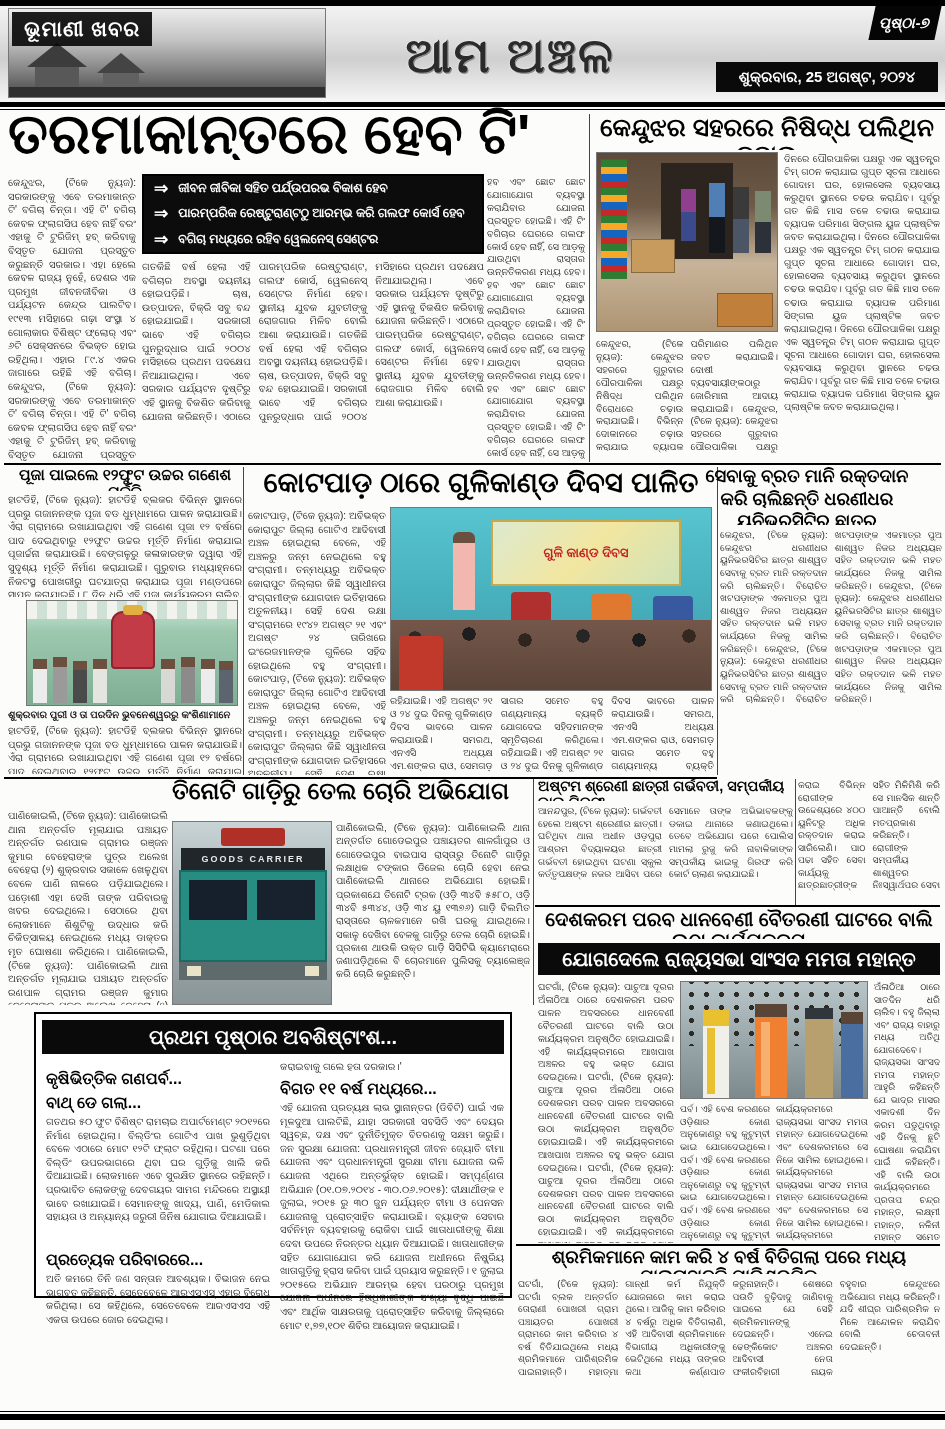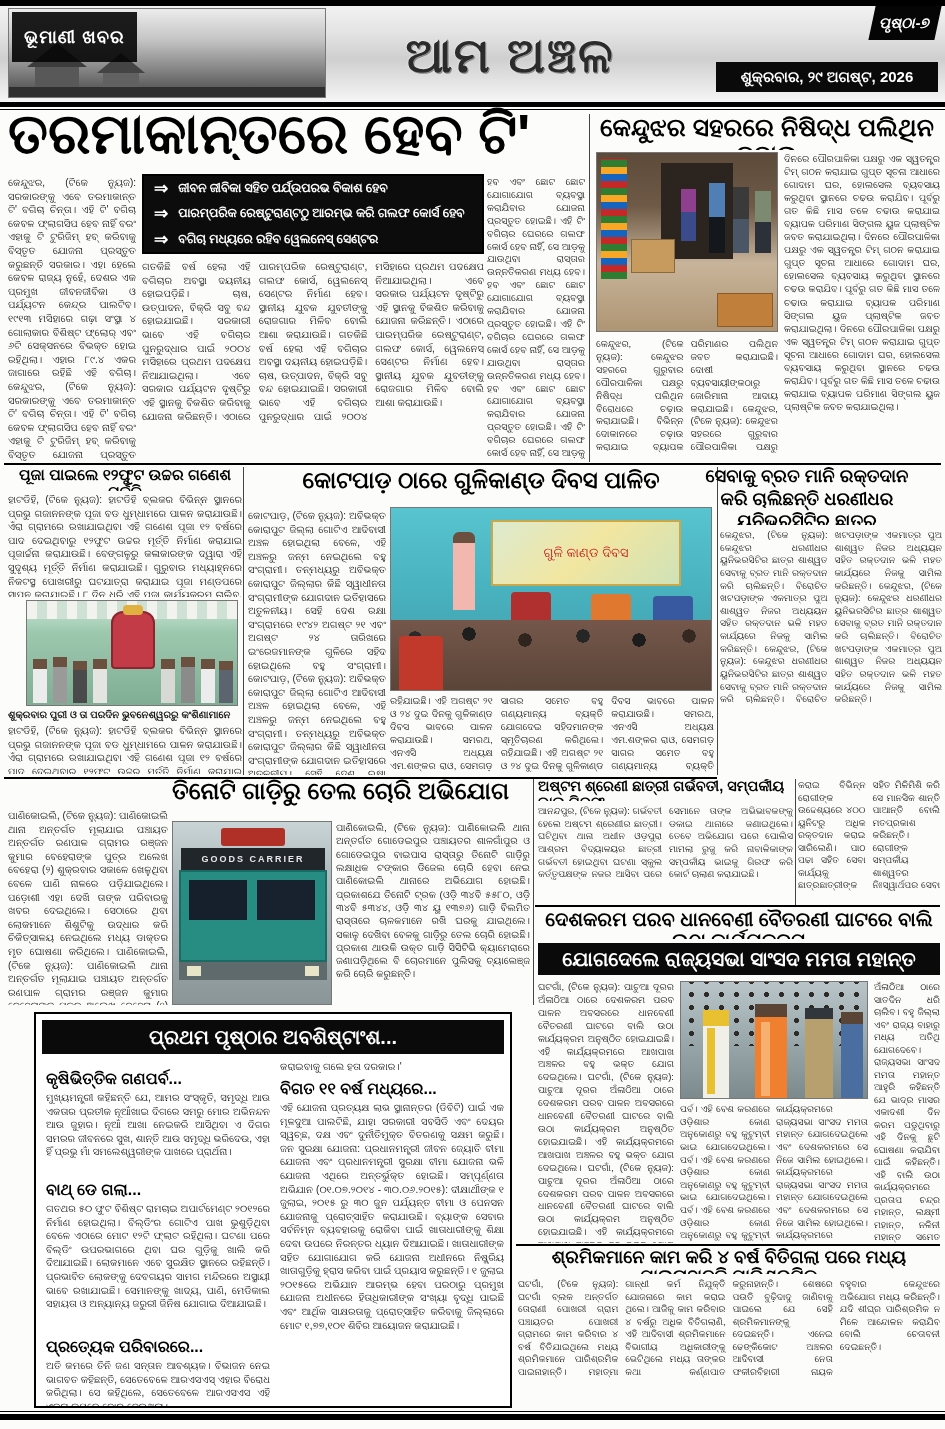--- a/index.html
+++ b/index.html
@@ -37,24 +37,24 @@
 
   <div class="abs rule" style="left:0;top:0;width:945px;height:6px"></div>
   <div class="abs mast-bg" style="left:0;top:6px;width:945px;height:96px">
     <div class="photo" style="left:8px;top:2px;width:318px;height:90px;background:linear-gradient(180deg,#ececec 0%,#c4c4c4 35%,#8c8c8c 65%,#474747 100%)">
       <div class="ph" style="left:18px;top:34px;width:0;height:0;border-left:30px solid transparent;border-right:30px solid transparent;border-bottom:24px solid #3c3c3c"></div>
       <div class="ph" style="left:26px;top:58px;width:44px;height:26px;background:#585858"></div>
       <div class="ph" style="left:88px;top:44px;width:0;height:0;border-left:24px solid transparent;border-right:24px solid transparent;border-bottom:20px solid #444"></div>
       <div class="ph" style="left:94px;top:64px;width:36px;height:20px;background:#616161"></div>
       <div class="ph" style="left:0;top:78px;width:318px;height:12px;background:#2f2f2f"></div>
     </div>
-    <div class="abs brand" style="left:12px;top:6px;height:50px;font-size:18px;letter-spacing:1px">ଭୂମାଣୀ ଖବର</div>
+    <div class="abs brand" style="left:12px;top:6px;height:34px;font-size:21px;letter-spacing:1px">ଭୂମାଣୀ ଖବର</div>
     <div class="abs mast-title center" style="left:290px;top:22px;width:440px;height:66px;font-size:48px">ଆମ ଅଞ୍ଚଳ</div>
     <div class="abs badge" style="left:872px;top:0px;width:66px;height:34px;font-size:15px">ପୃଷ୍ଠା-୭</div>
-    <div class="abs blackbar" style="left:716px;top:56px;width:222px;height:30px;font-size:15px;font-weight:bold">ଶୁକ୍ରବାର, ୨୯ ଅଗଷ୍ଟ, 2026</div>
+    <div class="abs blackbar" style="left:716px;top:56px;width:222px;height:30px;font-size:15px;font-weight:bold">ଶୁକ୍ରବାର, 25 ଅଗଷ୍ଟ, ୨୦୨୪</div>
   </div>
   <div class="abs rule" style="left:0;top:102px;width:945px;height:5px"></div>
   <div class="abs rule" style="left:0;top:109px;width:945px;height:1px"></div>
 
   <div class="abs headline" style="left:8px;top:104px;width:578px;height:56px;font-size:56px">ତରମାକାନ୍ତରେ ହେବ ଟି' ଟୁରିଜିମ୍</div>
 
   <div class="abs body-text" style="left:8px;top:176px;width:128px;height:286px">କେନ୍ଦୁଝର, (ଟିକେ ନ୍ୟୁଜ): ସରକାରଙ୍କୁ ଏବେ ତରମାକାନ୍ତ ଟି' ବଗିଚା ଚିନ୍ତା। ଏହି ଟି' ବଗିଚା କେବଳ ଫ୍ଲାଗସିପ ହେବ ନାହିଁ ବରଂ ଏହାକୁ ଟି ଟୁରିଜିମ୍ ହବ୍ କରିବାକୁ ବିସ୍ତୃତ ଯୋଜନା ପ୍ରସ୍ତୁତ କରୁଛନ୍ତି ସରକାର। ଏହା ହେଲେ କେବଳ ରାଜ୍ୟ ନୁହେଁ, ଦେଶର ଏକ ପ୍ରମୁଖ ଜୀବନଜୀବିକା ଓ ପର୍ଯ୍ୟଟନ କେନ୍ଦ୍ର ପାଲଟିବ। ୧୯୧୩ ମସିହାରେ ଗଢ଼ା ସଂସ୍ଥା ୪ ଗୋଲାକାର ବିଶିଷ୍ଟ ଫ୍ଲୋର୍ ଏବଂ ୬ଟି ସେକ୍ସନରେ ବିଭକ୍ତ ହୋଇ ରହିଥିଲା। ଏହାର ୮୯.୪ ଏକର ଜାଗାରେ ରହିଛି ଏହି ବଗିଚା। କେନ୍ଦୁଝର, (ଟିକେ ନ୍ୟୁଜ): ସରକାରଙ୍କୁ ଏବେ ତରମାକାନ୍ତ ଟି' ବଗିଚା ଚିନ୍ତା। ଏହି ଟି' ବଗିଚା କେବଳ ଫ୍ଲାଗସିପ ହେବ ନାହିଁ ବରଂ ଏହାକୁ ଟି ଟୁରିଜିମ୍ ହବ୍ କରିବାକୁ ବିସ୍ତୃତ ଯୋଜନା ପ୍ରସ୍ତୁତ କରୁଛନ୍ତି ସରକାର। ଏହା ହେଲେ କେବଳ ରାଜ୍ୟ ନୁହେଁ, ଦେଶର ଏକ ପ୍ରମୁଖ ଜୀବନଜୀବିକା ଓ ପର୍ଯ୍ୟଟନ କେନ୍ଦ୍ର ପାଲଟିବ। ୧୯୧୩ ମସିହାରେ ଗଢ଼ା ସଂସ୍ଥା ୪ ଗୋଲାକାର ବିଶିଷ୍ଟ ଫ୍ଲୋର୍ ଏବଂ ୬ଟି ସେକ୍ସନରେ ବିଭକ୍ତ ହୋଇ ରହିଥିଲା। ଏହାର ୮୯.୪ ଏକର ଜାଗାରେ ରହିଛି ଏହି ବଗିଚା।</div>
 
   <div class="abs" style="left:142px;top:174px;width:342px;height:80px;background:#0c0c0c;border:2px solid #000;display:flex;flex-direction:column;justify-content:space-around;box-sizing:border-box">
     <div class="bullet-row">
@@ -109,26 +109,26 @@
     <div class="ph" style="left:134px;top:58px;width:14px;height:44px;background:linear-gradient(180deg,#6b4f3f 0 22%,#d8d8d4 22% 100%)"></div>
     <div class="ph" style="left:154px;top:56px;width:14px;height:46px;background:linear-gradient(180deg,#6b4f3f 0 22%,#8b8b8b 22% 100%)"></div>
     <div class="ph" style="left:174px;top:58px;width:14px;height:44px;background:linear-gradient(180deg,#6b4f3f 0 22%,#ececec 22% 100%)"></div>
     <div class="ph" style="left:192px;top:60px;width:14px;height:42px;background:linear-gradient(180deg,#6b4f3f 0 22%,#5c6470 22% 100%)"></div>
   </div>
   <div class="abs caption" style="left:8px;top:709px;width:234px;height:14px">ଶୁକ୍ରବାର ପୁରୀ ଓ ତା ପରଦିନ ଭୁବନେଶ୍ୱରରୁ କଂଶିଣାମାନେ ଯୋଗଦେ...</div>
   <div class="abs body-text" style="left:8px;top:724px;width:234px;height:50px">ହାଟଡିହି, (ଟିକେ ନ୍ୟୁଜ): ହାଟଡିହି ବ୍ଲକର ବିଭିନ୍ନ ସ୍ଥାନରେ ପ୍ରଭୁ ଗଜାନନଙ୍କ ପୂଜା ବଡ ଧୁମ୍‌ଧାମରେ ପାଳନ କରାଯାଉଛି। ଏଁରା ଗ୍ରାମରେ ରଖାଯାଇଥିବା ଏହି ଗଣେଶ ପୂଜା ୧୨ ବର୍ଷରେ ପାଦ ଦେଇଥିବାରୁ ୧୨ଫୁଟ ଉଚ୍ଚର ମୂର୍ତ୍ତି ନିର୍ମାଣ କରାଯାଇ ପୂଜାର୍ଚ୍ଚନା କରାଯାଉଛି। ବେଙ୍ଗଳୁରୁ କଳାକାରଙ୍କ ଦ୍ୱାରା ଏହି ସୁଦୃଶ୍ୟ ମୂର୍ତ୍ତି ନିର୍ମାଣ କରାଯାଇଛି। ଗୁରୁବାର ମଧ୍ୟାହ୍ନରେ ନିକଟସ୍ଥ ପୋଖରୀରୁ ଘଟଯାତ୍ରା କରାଯାଇ ପୂଜା ମଣ୍ଡପରେ ସ୍ଥାପନ କରାଯାଇଛି। ୮ ଦିନ ଧରି ଏହି ପୂଜା କାର୍ଯ୍ୟକ୍ରମ ଚାଲିବ, ପୂଜା ମଣ୍ଡପକୁ ରଙ୍ଗୀନ ଆଲୋକ ମାଳାରେ ସୁସଜ୍ଜିତ କରାଯାଇଛି।</div>
 
   <div class="abs vrule" style="left:243px;top:467px;height:308px"></div>
 
-  <div class="abs headline center" style="left:248px;top:468px;width:466px;height:36px;font-size:23px">କୋଟପାଡ଼ ଠାରେ ଗୁଳିକାଣ୍ଡ ଦିବସ ପାଳିତ</div>
+  <div class="abs headline center" style="left:248px;top:468px;width:466px;height:36px;font-size:28px">କୋଟପାଡ଼ ଠାରେ ଗୁଳିକାଣ୍ଡ ଦିବସ ପାଳିତ</div>
   <div class="abs body-text" style="left:248px;top:509px;width:138px;height:266px">କୋଟପାଡ଼, (ଟିକେ ନ୍ୟୁଜ): ଅବିଭକ୍ତ କୋରାପୁଟ ଜିଲ୍ଲା ଗୋଟିଏ ଆଦିବାସୀ ଅଞ୍ଚଳ ହୋଇଥିଲା ବେଳେ, ଏହି ଅଞ୍ଚଳରୁ ଜନ୍ମ ନେଇଥିଲେ ବହୁ ସଂଗ୍ରାମୀ। ତନ୍ମଧ୍ୟରୁ ଅବିଭକ୍ତ କୋରାପୁଟ ଜିଲ୍ଲାର କିଛି ସ୍ୱାଧୀନତା ସଂଗ୍ରାମୀଙ୍କ ଯୋଗଦାନ ଇତିହାସରେ ଅତୁଳନୀୟ। ସେହି ଦେଶ ରକ୍ଷା ସଂଗ୍ରାମରେ ୧୯୪୨ ଅଗଷ୍ଟ ୨୧ ଏବଂ ଅଗଷ୍ଟ ୨୪ ତାରିଖରେ ଇଂରେଜମାନଙ୍କ ଗୁଳିରେ ସହିଦ ହୋଇଥିଲେ ବହୁ ସଂଗ୍ରାମୀ। କୋଟପାଡ଼, (ଟିକେ ନ୍ୟୁଜ): ଅବିଭକ୍ତ କୋରାପୁଟ ଜିଲ୍ଲା ଗୋଟିଏ ଆଦିବାସୀ ଅଞ୍ଚଳ ହୋଇଥିଲା ବେଳେ, ଏହି ଅଞ୍ଚଳରୁ ଜନ୍ମ ନେଇଥିଲେ ବହୁ ସଂଗ୍ରାମୀ। ତନ୍ମଧ୍ୟରୁ ଅବିଭକ୍ତ କୋରାପୁଟ ଜିଲ୍ଲାର କିଛି ସ୍ୱାଧୀନତା ସଂଗ୍ରାମୀଙ୍କ ଯୋଗଦାନ ଇତିହାସରେ ଅତୁଳନୀୟ। ସେହି ଦେଶ ରକ୍ଷା ସଂଗ୍ରାମରେ ୧୯୪୨ ଅଗଷ୍ଟ ୨୧ ଏବଂ ଅଗଷ୍ଟ ୨୪ ତାରିଖରେ ଇଂରେଜମାନଙ୍କ ଗୁଳିରେ ସହିଦ ହୋଇଥିଲେ ବହୁ ସଂଗ୍ରାମୀ।</div>
 
   <div class="photo" style="left:390px;top:507px;width:322px;height:184px;background:linear-gradient(180deg,#57c4cf 0%,#49b2bf 45%,#3e96a4 100%)">
     <div class="ph" style="left:100px;top:12px;width:190px;height:66px;background:linear-gradient(135deg,#dcead0 0%,#f2e6a0 50%,#cfe2b8 100%);border:2px solid #caa84a;display:flex;align-items:center;justify-content:center">
-      <span style="color:#c22020;font-weight:normal;font-size:13px">ଗୁଳି କାଣ୍ଡ ଦିବସ</span>
+      <span style="color:#c22020;font-weight:bold;font-size:13px">ଗୁଳି କାଣ୍ଡ ଦିବସ</span>
     </div>
     <div class="ph" style="left:62px;top:24px;width:22px;height:78px;background:linear-gradient(180deg,#6b4f3f 0 14%,#f2b8b0 14% 100%);border-radius:6px 6px 0 0"></div>
     <div class="ph" style="left:120px;top:84px;width:40px;height:34px;background:#b03030;border-radius:4px"></div>
     <div class="ph" style="left:200px;top:86px;width:40px;height:32px;background:#e07830;border-radius:4px"></div>
     <div class="ph" style="left:262px;top:88px;width:40px;height:30px;background:#3858a0;border-radius:4px"></div>
     <div class="ph" style="left:0;top:112px;width:322px;height:72px;background:radial-gradient(circle 11px at 24px 18px,#2a2a2a 60%,transparent 61%),radial-gradient(circle 11px at 78px 14px,#1e1e1e 60%,transparent 61%),radial-gradient(circle 11px at 134px 20px,#30241e 60%,transparent 61%),radial-gradient(circle 11px at 192px 16px,#262626 60%,transparent 61%),radial-gradient(circle 11px at 248px 20px,#1c1c1c 60%,transparent 61%),radial-gradient(circle 11px at 298px 16px,#342820 60%,transparent 61%),linear-gradient(180deg,#74574a 0%,#5a4438 100%)"></div>
     <div class="ph" style="left:8px;top:128px;width:44px;height:56px;background:#c0392b;border-radius:4px 4px 0 0"></div>
   </div>
   <div class="abs body-text cols3" style="left:390px;top:695px;width:324px;height:80px;font-size:9.5px">ରହିଯାଇଛି। ଏହି ଅଗଷ୍ଟ ୨୧ ଓ ୨୪ ଦୁଇ ଦିନକୁ ଗୁଳିକାଣ୍ଡ ଦିବସ ଭାବରେ ପାଳନ କରାଯାଉଛି। ସମରଥ, ଏନଏସି ଅଧ୍ୟକ୍ଷ ଏମ.ଶଙ୍କର ରାଓ, ସେମଗଡ଼ ସାଗର ସମେତ ବହୁ ଗଣ୍ୟମାନ୍ୟ ବ୍ୟକ୍ତି ଯୋଗଦେଇ ସହିଦମାନଙ୍କ ସ୍ମୃତିଚାରଣ କରିଥିଲେ। ରହିଯାଇଛି। ଏହି ଅଗଷ୍ଟ ୨୧ ଓ ୨୪ ଦୁଇ ଦିନକୁ ଗୁଳିକାଣ୍ଡ ଦିବସ ଭାବରେ ପାଳନ କରାଯାଉଛି। ସମରଥ, ଏନଏସି ଅଧ୍ୟକ୍ଷ ଏମ.ଶଙ୍କର ରାଓ, ସେମଗଡ଼ ସାଗର ସମେତ ବହୁ ଗଣ୍ୟମାନ୍ୟ ବ୍ୟକ୍ତି ଯୋଗଦେଇ ସହିଦମାନଙ୍କ ସ୍ମୃତିଚାରଣ କରିଥିଲେ।</div>
 
@@ -174,25 +174,24 @@
     <div class="ph" style="left:26px;top:46px;width:8px;height:66px;background:#e8c030"></div>
     <div class="ph" style="left:74px;top:22px;width:32px;height:96px;background:linear-gradient(180deg,#5a4436 0 14%,#f08030 14% 100%)"></div>
     <div class="ph" style="left:80px;top:40px;width:9px;height:74px;background:#f8b070"></div>
     <div class="ph" style="left:124px;top:26px;width:28px;height:92px;background:linear-gradient(180deg,#30363c 0 12%,#b7a06e 12% 100%)"></div>
     <div class="ph" style="left:160px;top:30px;width:22px;height:88px;background:linear-gradient(180deg,#5a4436 0 14%,#4a6ea0 14% 100%)"></div>
   </div>
   <div class="abs body-text" style="left:680px;top:1103px;width:90px;height:142px;font-size:9.3px">ପର୍ବ। ଏହି ବେଶ କରଣରେ ଓଡ଼ିଶାର କୋଣ ଅନୁକୋଣରୁ ବହୁ କୁଟୁମ୍ବୀ ଭାଇ ଯୋଗଦେଇଥିଲେ। ପର୍ବ। ଏହି ବେଶ କରଣରେ ଓଡ଼ିଶାର କୋଣ ଅନୁକୋଣରୁ ବହୁ କୁଟୁମ୍ବୀ ଭାଇ ଯୋଗଦେଇଥିଲେ। ପର୍ବ। ଏହି ବେଶ କରଣରେ ଓଡ଼ିଶାର କୋଣ ଅନୁକୋଣରୁ ବହୁ କୁଟୁମ୍ବୀ ଭାଇ ଯୋଗଦେଇଥିଲେ।</div>
   <div class="abs body-text" style="left:776px;top:1103px;width:92px;height:142px;font-size:9.3px">କାର୍ଯ୍ୟକ୍ରମରେ ରାଜ୍ୟସଭା ସାଂସଦ ମମତା ମହାନ୍ତ ଯୋଗଦେଇଥିଲେ ଏବଂ ଦେଶକରମରେ ସେ ନିଜେ ସାମିଲ ହୋଇଥିଲେ। କାର୍ଯ୍ୟକ୍ରମରେ ରାଜ୍ୟସଭା ସାଂସଦ ମମତା ମହାନ୍ତ ଯୋଗଦେଇଥିଲେ ଏବଂ ଦେଶକରମରେ ସେ ନିଜେ ସାମିଲ ହୋଇଥିଲେ। କାର୍ଯ୍ୟକ୍ରମରେ ରାଜ୍ୟସଭା ସାଂସଦ ମମତା ମହାନ୍ତ ଯୋଗଦେଇଥିଲେ ଏବଂ ଦେଶକରମରେ ସେ ନିଜେ ସାମିଲ ହୋଇଥିଲେ।</div>
   <div class="abs body-text" style="left:874px;top:981px;width:66px;height:262px;font-size:9.2px">ଅଁଳାଠିଆ ଠାରେ ସାତଦିନ ଧରି ଚାଲିବ। ବହୁ ଜିଲ୍ଲା ଏବଂ ରାଜ୍ୟ ବାହାରୁ ମଧ୍ୟ ଅତିଥି ଯୋଗଦେବେ। ରାଜ୍ୟସଭା ସାଂସଦ ମମତା ମହାନ୍ତ ଆହୁରି କହିଛନ୍ତି ଯେ ଭାଦ୍ର ମାସର ଏକାଦଶୀ ଦିନ କରମ ପଡୁଥିବାରୁ ଏହି ଦିନକୁ ଛୁଟି ଘୋଷଣା କରାଯିବା ପାଇଁ କହିଛନ୍ତି। ଏହି ବାଲି ଉଠା କାର୍ଯ୍ୟକ୍ରମରେ ପ୍ରତାପ ଚନ୍ଦ୍ର ମହାନ୍ତ, ଲକ୍ଷ୍ମୀ ମହାନ୍ତ, ନଳିନୀ ମହାନ୍ତ ସମେତ ଆଖପାଖ ଅଞ୍ଚଳର ବହୁ ଲୋକ ଯୋଗ ଦେଇଥିଲେ। ଅଁଳାଠିଆ ଠାରେ ସାତଦିନ ଧରି ଚାଲିବ। ବହୁ ଜିଲ୍ଲା ଏବଂ ରାଜ୍ୟ ବାହାରୁ ମଧ୍ୟ ଅତିଥି ଯୋଗଦେବେ। ରାଜ୍ୟସଭା ସାଂସଦ ମମତା ମହାନ୍ତ ଆହୁରି କହିଛନ୍ତି ଯେ ଭାଦ୍ର ମାସର ଏକାଦଶୀ ଦିନ କରମ ପଡୁଥିବାରୁ ଏହି ଦିନକୁ ଛୁଟି ଘୋଷଣା କରାଯିବା ପାଇଁ କହିଛନ୍ତି। ଏହି ବାଲି ଉଠା କାର୍ଯ୍ୟକ୍ରମରେ ପ୍ରତାପ ଚନ୍ଦ୍ର ମହାନ୍ତ, ଲକ୍ଷ୍ମୀ ମହାନ୍ତ, ନଳିନୀ ମହାନ୍ତ ସମେତ ଆଖପାଖ ଅଞ୍ଚଳର ବହୁ ଲୋକ ଯୋଗ ଦେଇଥିଲେ।</div>
 
-  <div class="abs box" style="left:34px;top:1012px;width:478px;height:396px">
+  <div class="abs box" style="left:34px;top:1012px;width:478px;height:286px">
     <div class="abs blackbar" style="left:6px;top:6px;width:462px;height:34px;font-size:20px;font-weight:bold">ପ୍ରଥମ ପୃଷ୍ଠାର ଅବଶିଷ୍ଟାଂଶ...</div>
     <div class="abs" style="left:10px;top:50px;width:224px;height:342px;overflow:hidden">
       <div class="sec-title">କୃଷିଭିତ୍ତିକ ଗଣପର୍ବ...</div>
-      <div class="body-text" style="height:84px">ମୁଖ୍ୟମନ୍ତ୍ରୀ କହିଛନ୍ତି ଯେ, ଆମର ସଂସ୍କୃତି, ସମୃଦ୍ଧି ଆଉ ଏକତାର ପ୍ରତୀକ ନୂଆଁଖାଇ ଦିଗରେ ସମରୁ ମୋର ଅଭିନନ୍ଦନ ଆଉ ଜୁହାର। ନୂଆଁ ଆଖା ନେଇକରି ଆସିଥିବା ଏ ଦିଗର ସମରର ଜୀବନରେ ସୁଖ, ଶାନ୍ତି ଆଉ ସମୃଦ୍ଧି ଭରିଦେଉ, ଏହା ହିଁ ପ୍ରଭୁ ମାଁ ସମଲେଶ୍ୱରୀଙ୍କ ପାଖରେ ପ୍ରାର୍ଥନା।</div>
       <div class="sec-title">ବାଥ୍ ଡେ ଗଲା...</div>
       <div class="body-text" style="height:130px">ଗତଥର ୫୦ ଫୁଟ ବିଶିଷ୍ଟ ରାମଚାଇ ଅପାର୍ଟମେଣ୍ଟ ୨୦୧୨ରେ ନିର୍ମାଣ ହୋଇଥିଲା। ବିଲ୍ଡିଂର ଗୋଟିଏ ପାଖ ଭୁଶୁଡ଼ିଥିବା ବେଳେ ଏଠାରେ ମୋଟ ୧୨ଟି ଫ୍ଲାଟ ରହିଥିଲା। ଘଟଣା ପରେ ବିଲ୍ଡିଂ ଉପରଭାଗରେ ଥିବା ଘର ଗୁଡ଼ିକୁ ଖାଲି କରି ଦିଆଯାଇଛି। ଲୋକମାନେ ଏବେ ସୁରକ୍ଷିତ ସ୍ଥାନରେ ରହିଛନ୍ତି। ପ୍ରଭାବିତ ଲୋକଙ୍କୁ ଦେବଗୟର ସାମଗ ମନ୍ଦିରରେ ଅସ୍ଥାୟୀ ଭାବେ ରଖାଯାଇଛି। ସେମାନଙ୍କୁ ଖାଦ୍ୟ, ପାଣି, ମେଡିକାଲ ସହାୟତା ଓ ଅନ୍ୟାନ୍ୟ ଜରୁରୀ ଜିନିଷ ଯୋଗାଇ ଦିଆଯାଇଛି।</div>
       <div class="sec-title">ପ୍ରତ୍ୟେକ ପରିବାରରେ...</div>
       <div class="body-text" style="height:58px">ଅତି କମରେ ତିନି ଜଣ ସନ୍ତାନ ଆବଶ୍ୟକ। ବିଭାଜନ ନେଇ ଭାଗବତ କହିଛନ୍ତି, ସେତେବେଳେ ଆରଏସଏସ୍ ଏହାର ବିରୋଧ କରିଥିଲା। ସେ କହିଥିଲେ, ସେତେବେଳେ ଆରଏସଏସ ଏହି ଏକତା ଉପରେ ଜୋର ଦେଇଥିଲା।</div>
     </div>
     <div class="abs" style="left:244px;top:46px;width:224px;height:342px;overflow:hidden">
       <div class="body-text" style="height:14px">କରାଇବାକୁ ଗଲେ ହତା ଦରକାର।'</div>
       <div class="sec-title">ବିଗତ ୧୧ ବର୍ଷ ମଧ୍ୟରେ...</div>
       <div class="body-text" style="height:296px">ଏହି ଯୋଜନା ପ୍ରତ୍ୟକ୍ଷ ଲାଭ ସ୍ଥାନାନ୍ତର (ଡିବିଟି) ପାଇଁ ଏକ ମୂଳଦୁଆ ପାଲଟିଛି, ଯାହା ସରକାରୀ ସବସିଡି ଏବଂ ଦେୟର ସ୍ୱଚ୍ଛ, ଦକ୍ଷ ଏବଂ ଦୁର୍ନୀତିମୁକ୍ତ ବିତରଣକୁ ସକ୍ଷମ କରୁଛି। ଜନ ସୁରକ୍ଷା ଯୋଜନା: ପ୍ରଧାନମନ୍ତ୍ରୀ ଜୀବନ ଜ୍ୟୋତି ବୀମା ଯୋଜନା ଏବଂ ପ୍ରଧାନମନ୍ତ୍ରୀ ସୁରକ୍ଷା ବୀମା ଯୋଜନା ଭଳି ଯୋଜନା ଏଥିରେ ଅନ୍ତର୍ଭୁକ୍ତ ହୋଇଛି। ସମ୍ପୂର୍ଣ୍ଣତା ଅଭିଯାନ (୦୧.୦୭.୨୦୧୪ - ୩୦.୦୬.୨୦୧୫): ଦୀକ୍ଷାର୍ଥୀଙ୍କ ୧ ଜୁଲାଇ, ୨୦୧୫ ରୁ ୩୦ ଜୁନ ପର୍ଯ୍ୟନ୍ତ ବୀମା ଓ ପେନସନ ଯୋଜନାକୁ ପ୍ରୋତ୍ସାହିତ କରାଯାଉଛି। ବ୍ୟାଙ୍କ ସେବାର ସର୍ବନିମ୍ନ ବ୍ୟବହାରକୁ ରୋକିବା ପାଇଁ ଖାତାଧାରୀଙ୍କୁ ଶିକ୍ଷା ଦେବା ଉପରେ ନିରନ୍ତର ଧ୍ୟାନ ଦିଆଯାଇଛି। ଖାତାଧାରୀଙ୍କ ସହିତ ଯୋଗାଯୋଗ କରି ଯୋଜନା ଅଧୀନରେ ନିଷ୍କ୍ରିୟ ଖାତାଗୁଡ଼ିକୁ ହ୍ରାସ କରିବା ପାଇଁ ପ୍ରୟାସ କରୁଛନ୍ତି। ୧ ଜୁଲାଇ ୨୦୧୫ରେ ଅଭିଯାନ ଆରମ୍ଭ ହେବା ପରଠାରୁ ପ୍ରମୁଖ ଯୋଜନା ଅଧୀନରେ ହିତାଧିକାରୀଙ୍କ ସଂଖ୍ୟା ବୃଦ୍ଧି ପାଇଛି ଏବଂ ଆର୍ଥିକ ସାକ୍ଷରତାକୁ ପ୍ରୋତ୍ସାହିତ କରିବାକୁ ଜିଲ୍ଲାରେ ମୋଟ ୧,୭୭,୧୦୧ ଶିବିର ଆୟୋଜନ କରାଯାଇଛି।</div>
     </div>

